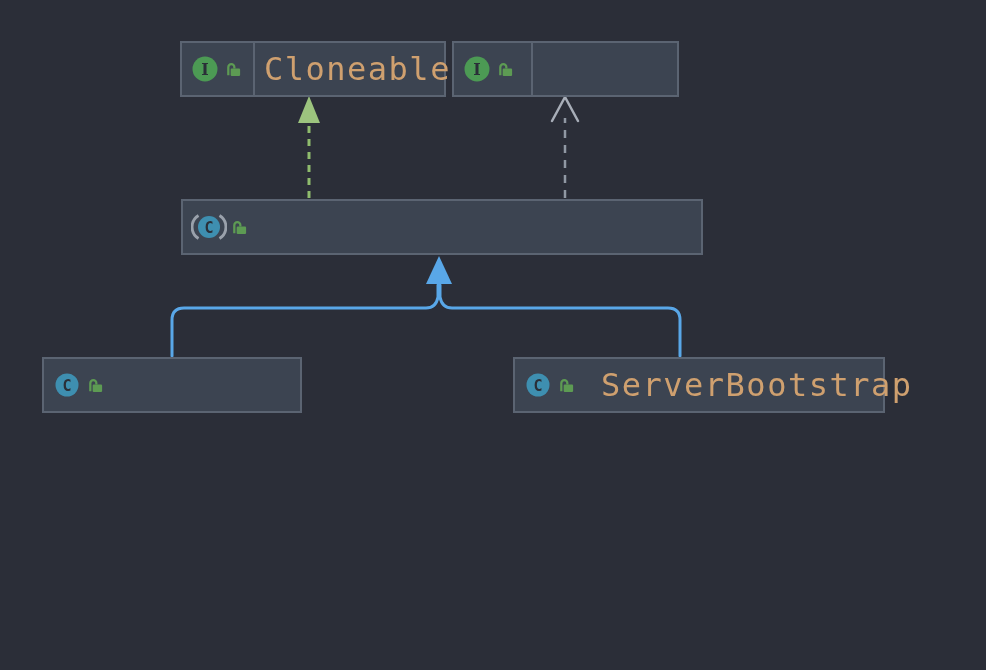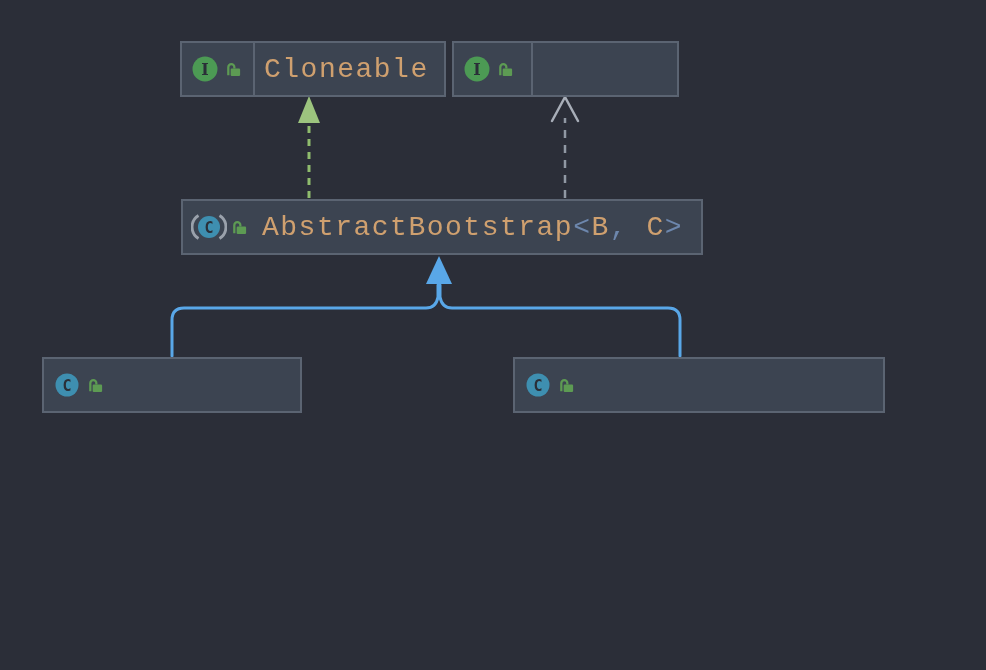--- a/index.html
+++ b/index.html
@@ -14,21 +14,21 @@
     position:absolute;box-sizing:border-box;
     background:#3c4451;border:2px solid #5b6472;
     display:flex;align-items:center;
   }
   .node .divider{
     position:absolute;top:0;bottom:0;width:2px;background:#5b6472;
   }
   .icon{flex:0 0 auto;display:block;}
   .lock{flex:0 0 auto;display:block;margin-left:7px;}
   .name{
-    font-size:28px;letter-spacing:1.5px;color:#cfa06f;white-space:pre;font-family:Liberation Mono, monospace;
+    font-size:32px;letter-spacing:1.5px;color:#cfa06f;white-space:pre;
   }
   .generic{color:#6d87ad;}
   .tparam{color:#cfa06f;}
   
   #node-cloneable{left:180px;top:41px;width:266px;height:56px;padding-left:10px;}
   #node-cloneable .divider{left:71px;}
   #node-cloneable .name{margin-left:22px;}
   #node-channel{left:452px;top:41px;width:227px;height:56px;padding-left:10px;}
   #node-channel .divider{left:77px;}
   #node-channel .name{margin-left:28px;}
@@ -95,21 +95,20 @@
     <svg class="icon" width="36" height="26" viewBox="0 0 36 26">
       <path d="M7.5,1.5 A13.5,13.5 0 0 0 7.5,24.5" fill="none" stroke="#9aa1ab" stroke-width="2.8"></path>
       <path d="M28.5,1.5 A13.5,13.5 0 0 1 28.5,24.5" fill="none" stroke="#9aa1ab" stroke-width="2.8"></path>
       <circle cx="18" cy="13" r="11" fill="#3e8fb0"></circle>
       <text x="18" y="18.5" text-anchor="middle" font-family="DejaVu Sans Mono, monospace" font-size="15" font-weight="bold" fill="#2a2f38">C</text>
     </svg>
     <svg class="lock" width="17" height="17" viewBox="0 0 18 18">
       <path d="M3.5,15 L3.5,6.5 A3.2,3.2 0 0 1 9.9,6.5 L9.9,8" fill="none" stroke="#5d9b53" stroke-width="2.4"></path>
       <rect x="6" y="8" width="10" height="8" rx="1.2" fill="#5d9b53"></rect>
     </svg>
-    <span class="name"><span>AbstractBootstrap</span><span class="generic">&lt;</span><span class="tparam">B</span><span class="generic">, </span><span class="tparam">C</span><span class="generic">&gt;</span></span>
   </div>
 
   <div class="node" id="node-bootstrap">
     <svg class="icon" width="24" height="24" viewBox="0 0 24 24">
       <circle cx="12" cy="12" r="11.5" fill="#3e8fb0"></circle>
       <text x="12" y="17.5" text-anchor="middle" font-family="DejaVu Sans Mono, monospace" font-size="15" font-weight="bold" fill="#2a2f38">C</text>
     </svg>
     <svg class="lock" width="17" height="17" viewBox="0 0 18 18">
       <path d="M3.5,15 L3.5,6.5 A3.2,3.2 0 0 1 9.9,6.5 L9.9,8" fill="none" stroke="#5d9b53" stroke-width="2.4"></path>
       <rect x="6" y="8" width="10" height="8" rx="1.2" fill="#5d9b53"></rect>
@@ -118,15 +117,16 @@
 
   <div class="node" id="node-server">
     <svg class="icon" width="24" height="24" viewBox="0 0 24 24">
       <circle cx="12" cy="12" r="11.5" fill="#3e8fb0"></circle>
       <text x="12" y="17.5" text-anchor="middle" font-family="DejaVu Sans Mono, monospace" font-size="15" font-weight="bold" fill="#2a2f38">C</text>
     </svg>
     <svg class="lock" width="17" height="17" viewBox="0 0 18 18">
       <path d="M3.5,15 L3.5,6.5 A3.2,3.2 0 0 1 9.9,6.5 L9.9,8" fill="none" stroke="#5d9b53" stroke-width="2.4"></path>
       <rect x="6" y="8" width="10" height="8" rx="1.2" fill="#5d9b53"></rect>
     </svg>
+    <span class="name">ServerBootstrap</span>
   </div>
 
 </div>
 
 </body></html>

